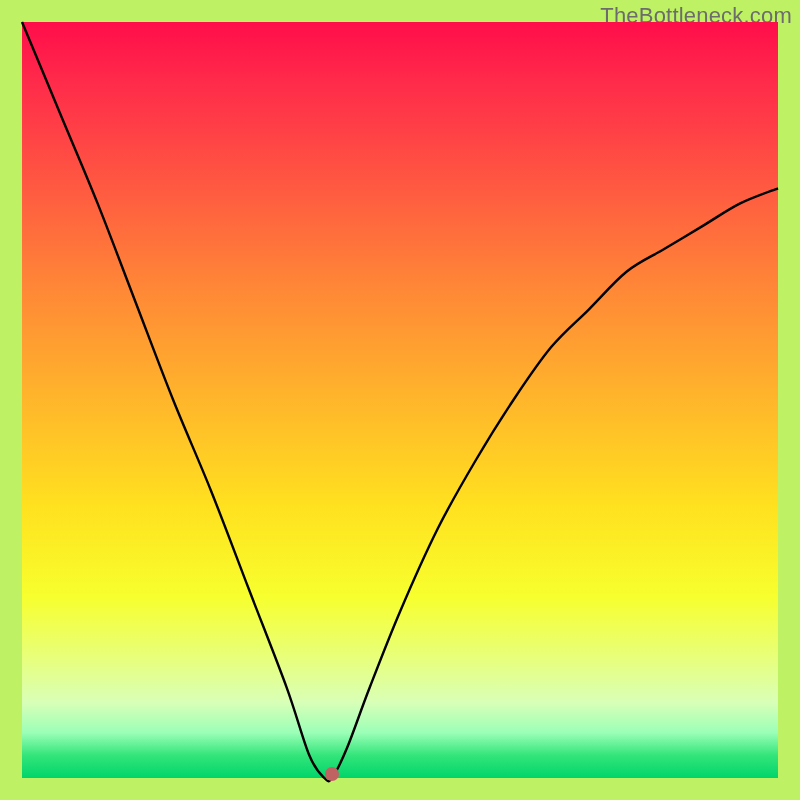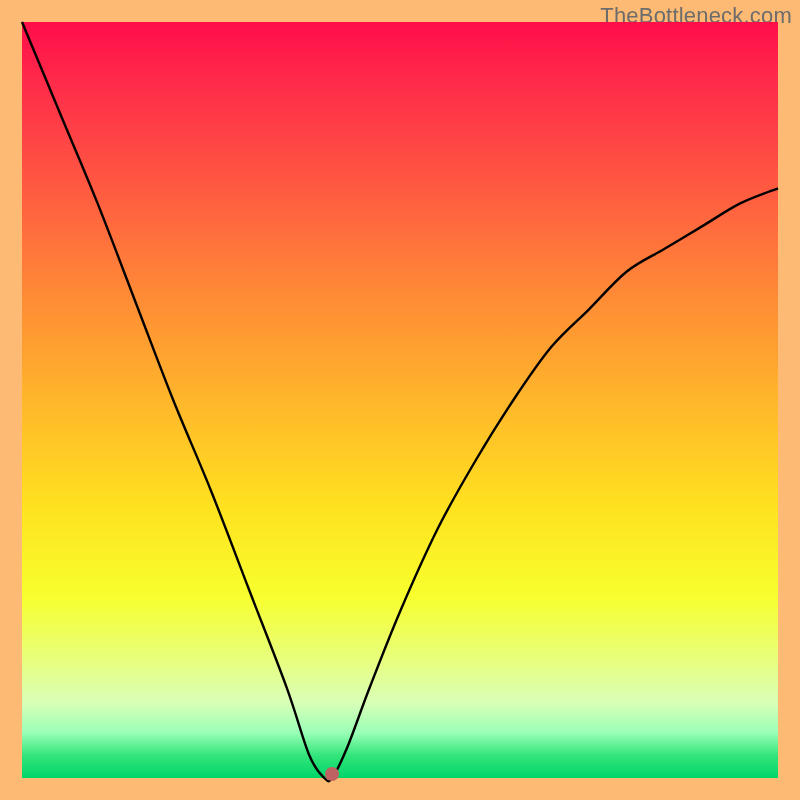--- a/index.html
+++ b/index.html
@@ -8,21 +8,21 @@
     width: 800px;
     height: 800px;
     overflow: hidden;
     background: #000;
     font-family: Arial, Helvetica, sans-serif;
   }
   .stage {
     position: relative;
     width: 800px;
     height: 800px;
-    background: #fdba74;
+    background: #bef264;
   }
   .plot {
     position: absolute;
     left: 22px;
     top: 22px;
     width: 756px;
     height: 756px;
     
     background: linear-gradient(
       to bottom,

